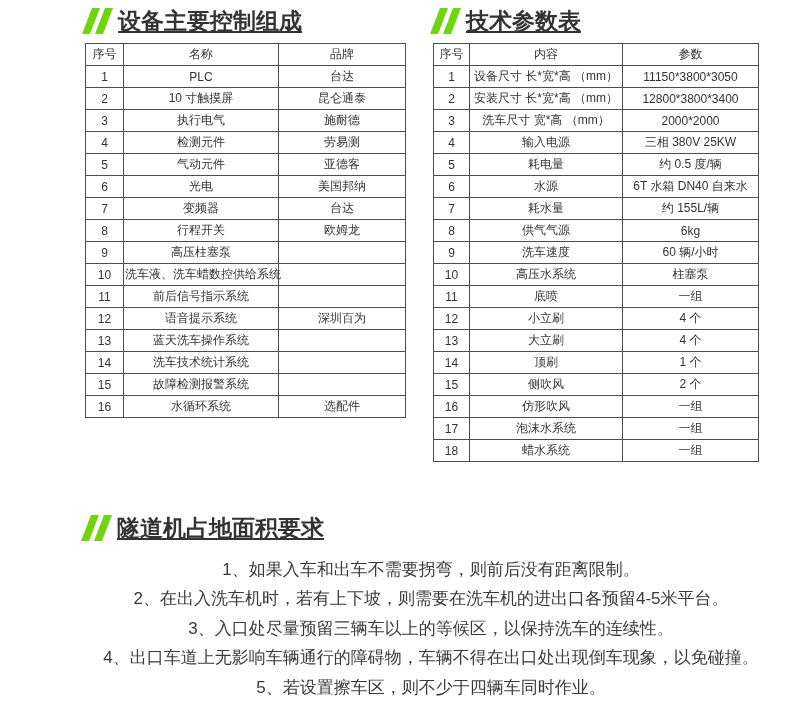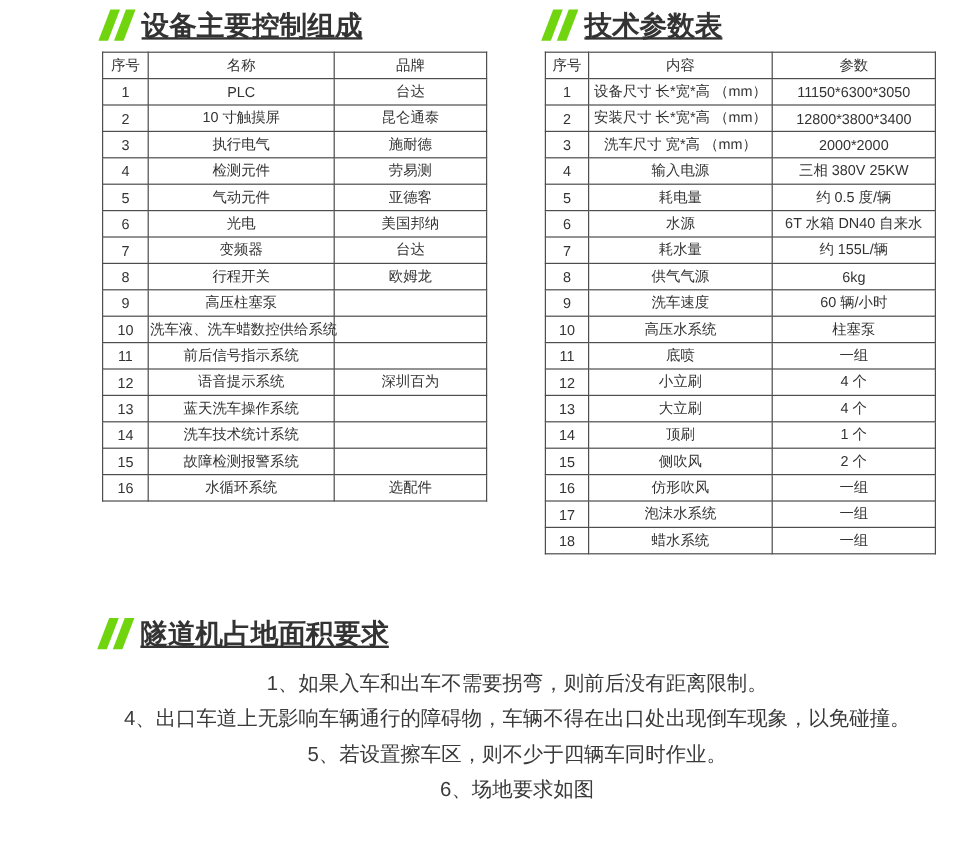--- a/index.html
+++ b/index.html
@@ -44,21 +44,21 @@
     font-size: 12px;
     font-weight: normal;
     text-align: center;
     vertical-align: middle;
     height: 21px;
     padding: 0 1px;
     white-space: nowrap;
     color: #333333;
   }
   .block-left  { position: absolute; left: 85px;  top: 6px; }
-  .block-right { position: absolute; left: 454px; top: 6px; }
+  .block-right { position: absolute; left: 433px; top: 6px; }
   .block-left .section-title,
   .block-right .section-title { margin-bottom: 7px; }
   .tbl-left  { width: 320px; }
   .tbl-right { width: 325px; }
   .block-reqs {
     position: absolute;
     left: 84px;
     top: 469px;
     width: 690px;
   }
@@ -203,21 +203,21 @@
         <tr>
           <th>序号</th>
           <th>内容</th>
           <th>参数</th>
         </tr>
       </thead>
       <tbody>
         <tr>
           <td>1</td>
           <td>设备尺寸 长*宽*高 （mm）</td>
-          <td>11150*6300*3050</td>
+          <td>11150*3800*3050</td>
         </tr>
         <tr>
           <td>2</td>
           <td>安装尺寸 长*宽*高 （mm）</td>
           <td>12800*3800*3400</td>
         </tr>
         <tr>
           <td>3</td>
           <td>洗车尺寸 宽*高 （mm）</td>
           <td>2000*2000</td>
@@ -304,17 +304,19 @@
 <div class="block-reqs">
   <div class="section-title">
     <span class="slashes">
         <i></i>
         <i></i>
       </span>
     <span>隧道机占地面积要求</span>
   </div>
   <ol class="req-list">
       <li>1、如果入车和出车不需要拐弯，则前后没有距离限制。</li>
+      <li>2、在出入洗车机时，若有上下坡，则需要在洗车机的进出口各预留4-5米平台。</li>
+      <li>3、入口处尽量预留三辆车以上的等候区，以保持洗车的连续性。</li>
       <li>4、出口车道上无影响车辆通行的障碍物，车辆不得在出口处出现倒车现象，以免碰撞。</li>
       <li>5、若设置擦车区，则不少于四辆车同时作业。</li>
       <li>6、场地要求如图</li>
     </ol>
 </div>
 
 </body></html>

